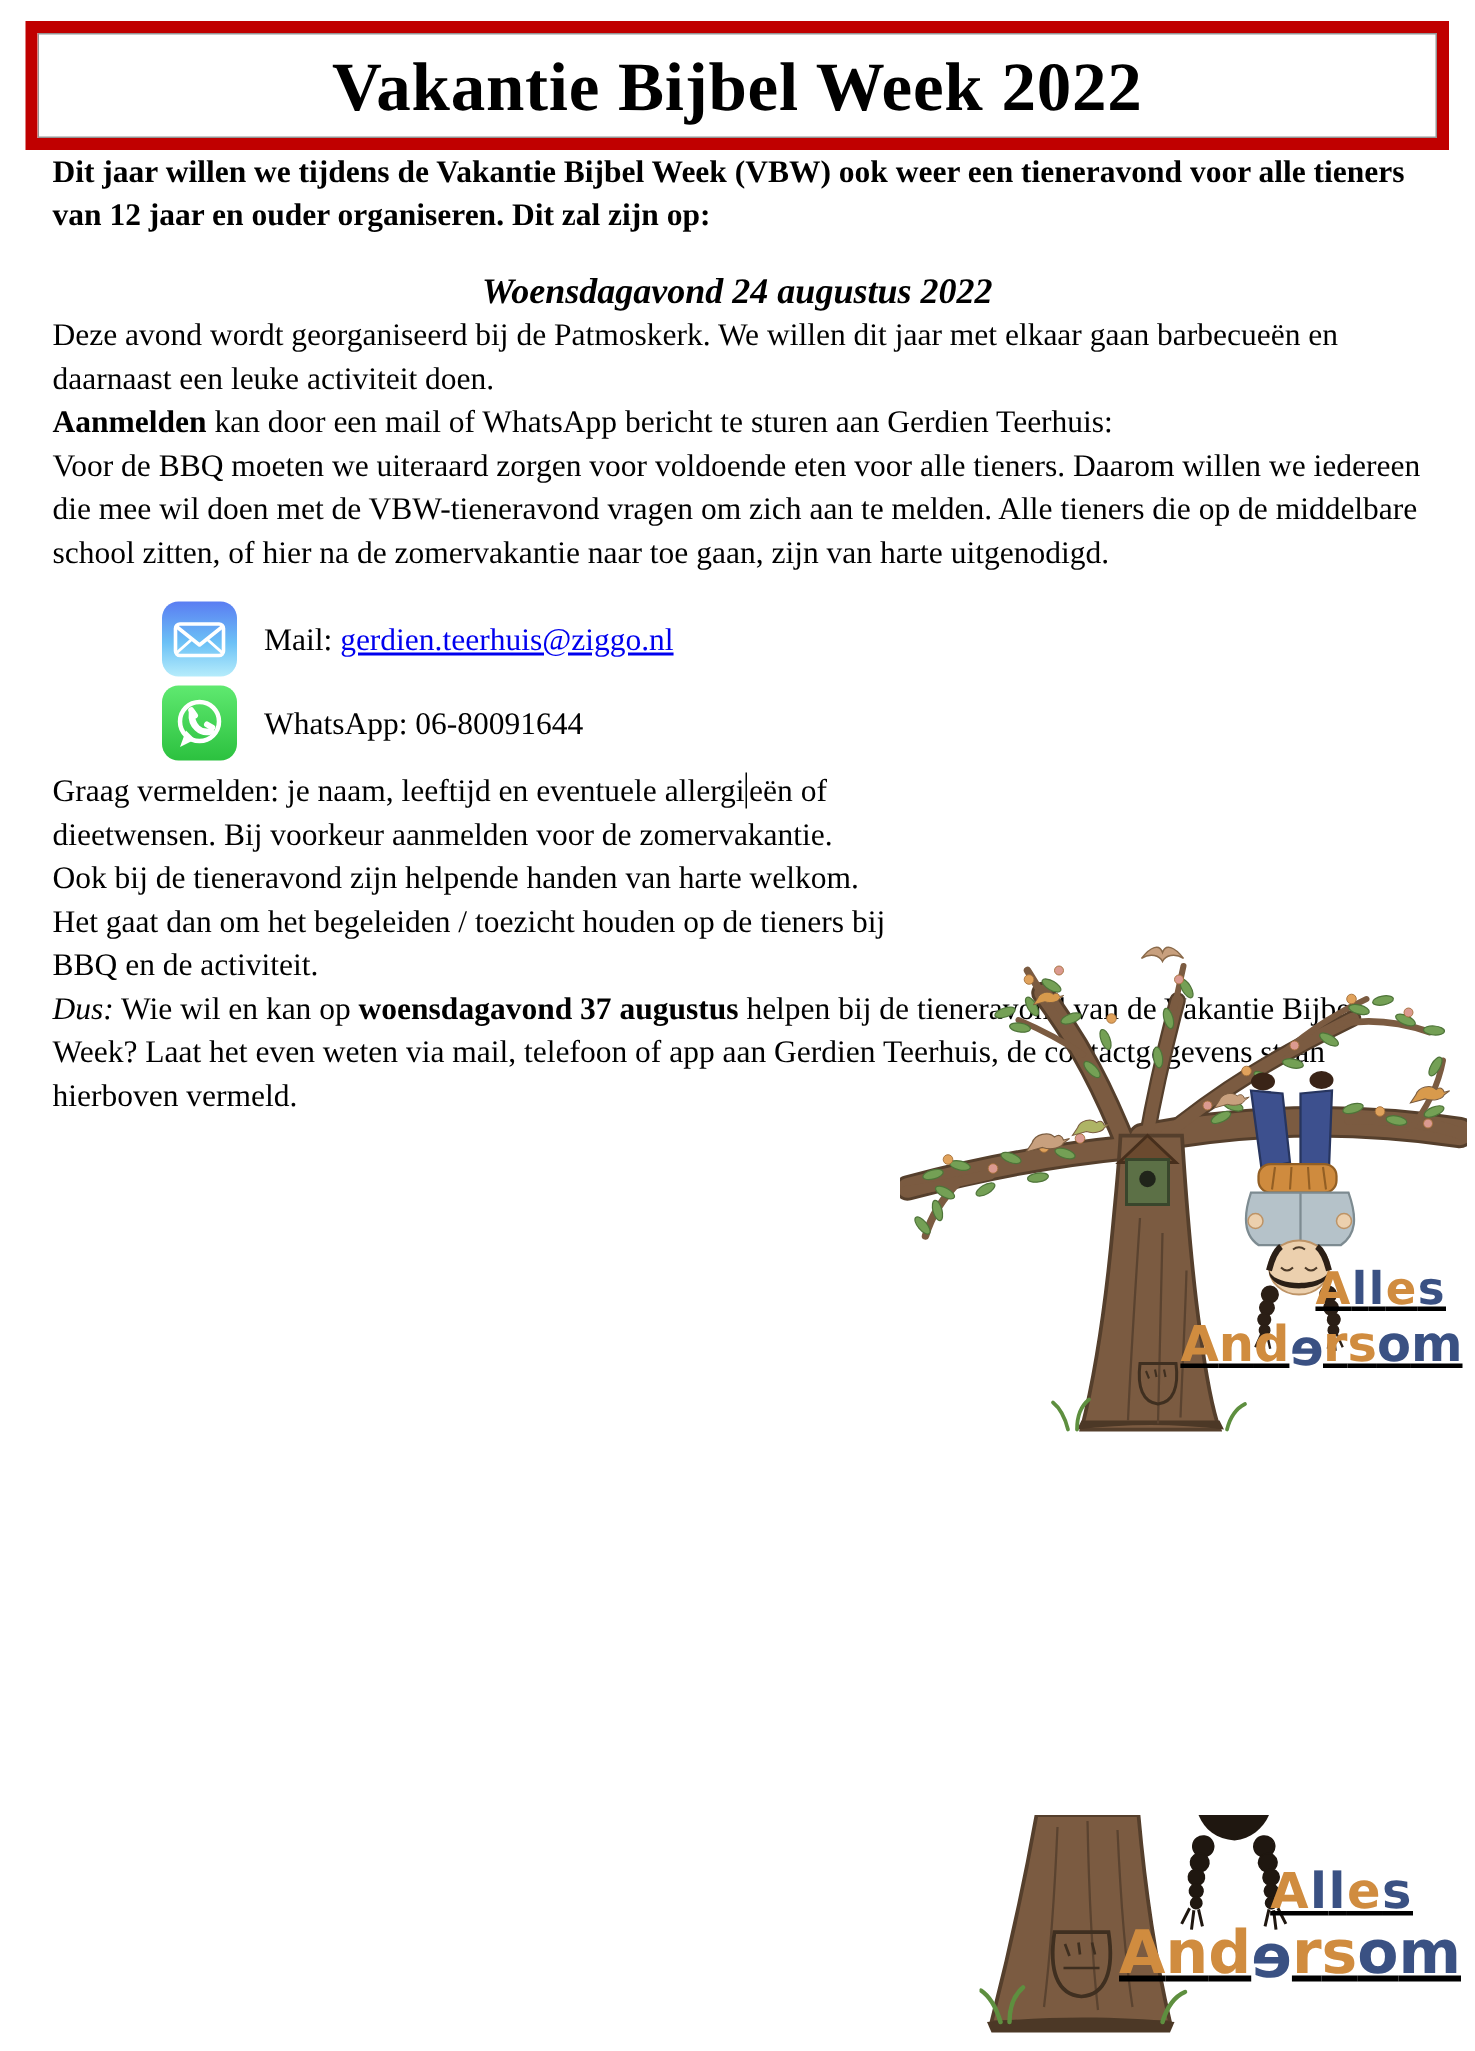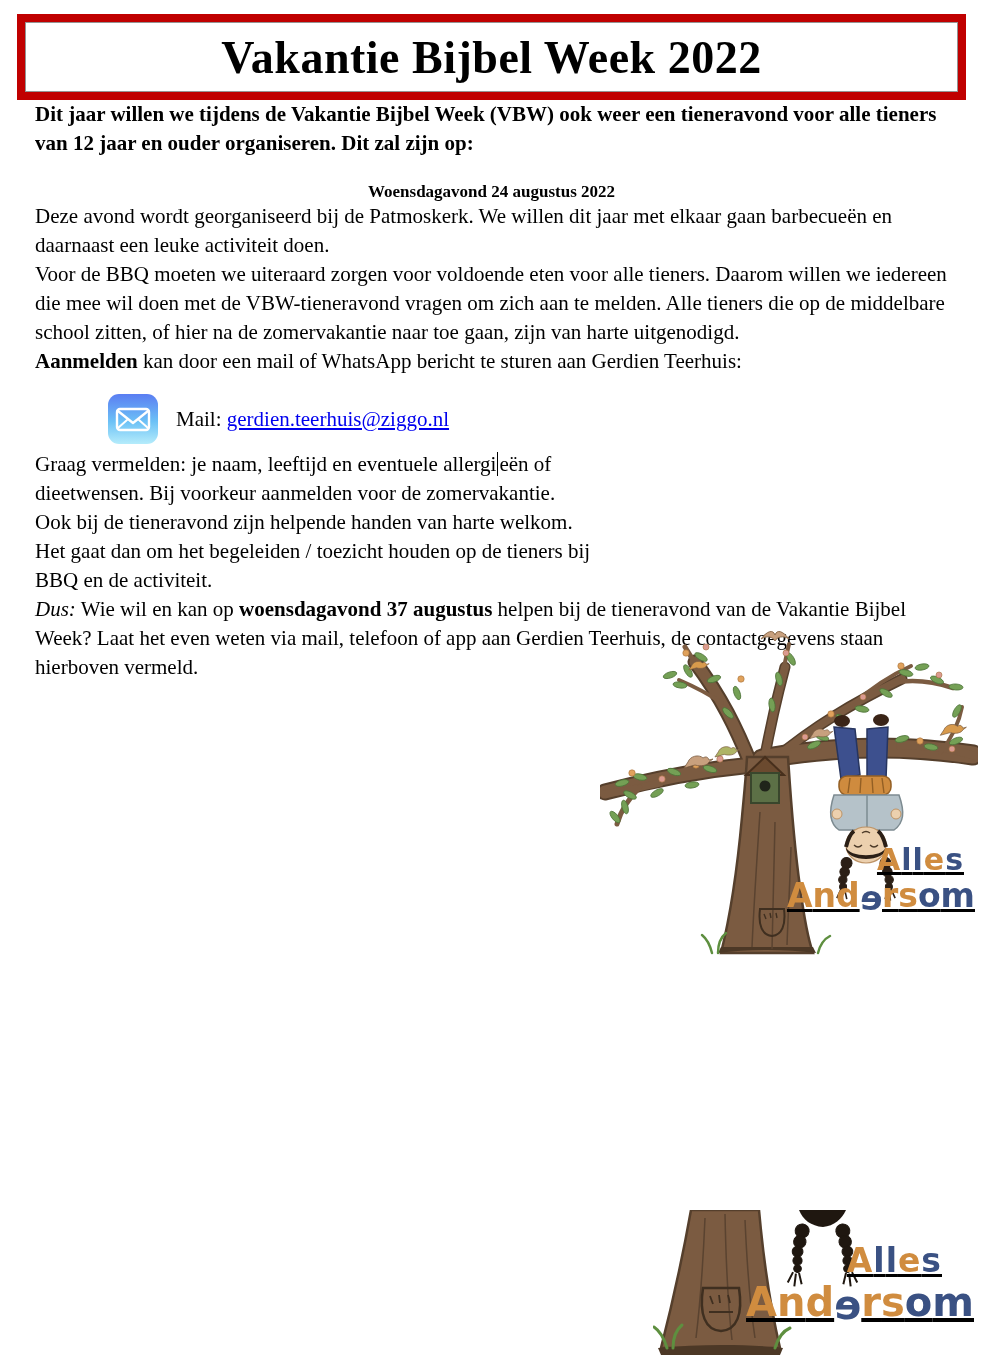--- a/index.html
+++ b/index.html
@@ -13,21 +13,21 @@
              display:flex;align-items:center;justify-content:center;background:#fff;}
   .title-box h1{margin:16px;font-size:46px;font-weight:bold;letter-spacing:.5px;}
 
   .subtitle{margin:30px 0 0 0;text-align:center;font-size:24px;font-weight:bold;
             text-decoration:underline;text-decoration-thickness:2px;text-underline-offset:4px;}
 
   
   .content{padding:0 35px;}
   p.body{font-size:21px;line-height:29px;margin:0;}
   .p1{margin-top:42px;font-weight:bold;}
-  .date-heading{margin:24px 0 0 0;text-align:center;font-size:17px;font-weight:bold;}
+  .date-heading{margin:24px 0 0 0;text-align:center;font-size:24px;font-weight:bold;font-style:italic;}
   .p2{margin-top:24px;}
   .p3{margin-top:20px;}
   .p-signup{margin-top:26px;}
   .narrow1{width:562px;margin-top:26px;}
   .vol-heading{margin:22px 0 0 0;width:556px;text-align:center;font-size:24px;font-weight:bold;
                text-decoration:underline;text-decoration-thickness:2px;text-underline-offset:4px;}
   .narrow2{width:556px;margin-top:34px;}
   .p-closing{margin-top:24px;}
   a.maillink{color:#0000ee;text-decoration:underline;}
   .caret{border-left:1.5px solid #000;margin:0 1px;}
@@ -63,34 +63,45 @@
 
 
   <div class="content">
 
     <p class="body p1">Dit jaar willen we tijdens de Vakantie Bijbel Week (VBW) ook weer een tieneravond voor alle tieners van 12 jaar en ouder organiseren. Dit zal zijn op:</p>
 
     <p class="date-heading">Woensdagavond 24 augustus 2022</p>
 
     <p class="body p2">Deze avond wordt georganiseerd bij de Patmoskerk. We willen dit jaar met elkaar gaan barbecueën en daarnaast een leuke activiteit doen.</p>
 
+    <p class="body p-signup"><strong>Aanmelden</strong><span> kan door een mail of WhatsApp bericht te sturen aan Gerdien Teerhuis:</span></p>
+
     <p class="body p3">Voor de BBQ moeten we uiteraard zorgen voor voldoende eten voor alle tieners. Daarom willen we iedereen die mee wil doen met de VBW-tieneravond vragen om zich aan te melden. Alle tieners die op de middelbare school zitten, of hier na de zomervakantie naar toe gaan, zijn van harte uitgenodigd.</p>
-
-    <p class="body p-signup"><strong>Aanmelden</strong><span> kan door een mail of WhatsApp bericht te sturen aan Gerdien Teerhuis:</span></p>
 
     <div class="contact">
       <div class="c-row">
         <div class="app-icon mail-bg">
           <svg width="50" height="50" viewBox="0 0 50 50">
             <rect x="9" y="15" width="32" height="21" rx="3" fill="none" stroke="#fff" stroke-width="2.4"></rect>
             <path d="M10,17 L25,29 L40,17" fill="none" stroke="#fff" stroke-width="2.4" stroke-linecap="round" stroke-linejoin="round"></path>
             <path d="M10,34 L19,26 M40,34 L31,26" fill="none" stroke="#fff" stroke-width="2" stroke-linecap="round"></path>
           </svg>
         </div>
         <div class="txt"><span>Mail: </span><a class="maillink" href="#">gerdien.teerhuis@ziggo.nl</a></div>
+      </div>
+      <div class="c-row">
+        <div class="app-icon wa-bg">
+          <svg width="50" height="50" viewBox="0 0 50 50">
+            <circle cx="25" cy="24" r="13" fill="none" stroke="#fff" stroke-width="3"></circle>
+            <polygon points="12,41 16,30 22,36" fill="#fff"></polygon>
+            <path d="M20,18 C19,27 26,32.5 32.5,30.5" fill="none" stroke="#fff" stroke-width="4.4" stroke-linecap="round"></path>
+            <path d="M19.5,16.5 l2.5,3.5 M33.5,28 l-3.5,-2" fill="none" stroke="#fff" stroke-width="4" stroke-linecap="round"></path>
+          </svg>
+        </div>
+        <div class="txt">WhatsApp: 06-80091644</div>
       </div>
     </div>
 
     <p class="body narrow1"><span>Graag vermelden: je naam, leeftijd en eventuele allergi</span><span class="caret"></span><span>eën of dieetwensen. Bij voorkeur aanmelden voor de zomervakantie.</span></p>
 
 
     <p class="body narrow2">Ook bij de tieneravond zijn helpende handen van harte welkom. Het gaat dan om het begeleiden / toezicht houden op de tieners bij BBQ en de activiteit.</p>
 
     <p class="body p-closing"><em>Dus:</em><span> Wie wil en kan op </span><strong>woensdagavond 37 augustus</strong><span> helpen bij de tieneravond van de Vakantie Bijbel Week? Laat het even weten via mail, telefoon of app aan Gerdien Teerhuis, de contactgegevens staan hierboven vermeld.</span></p>
 

